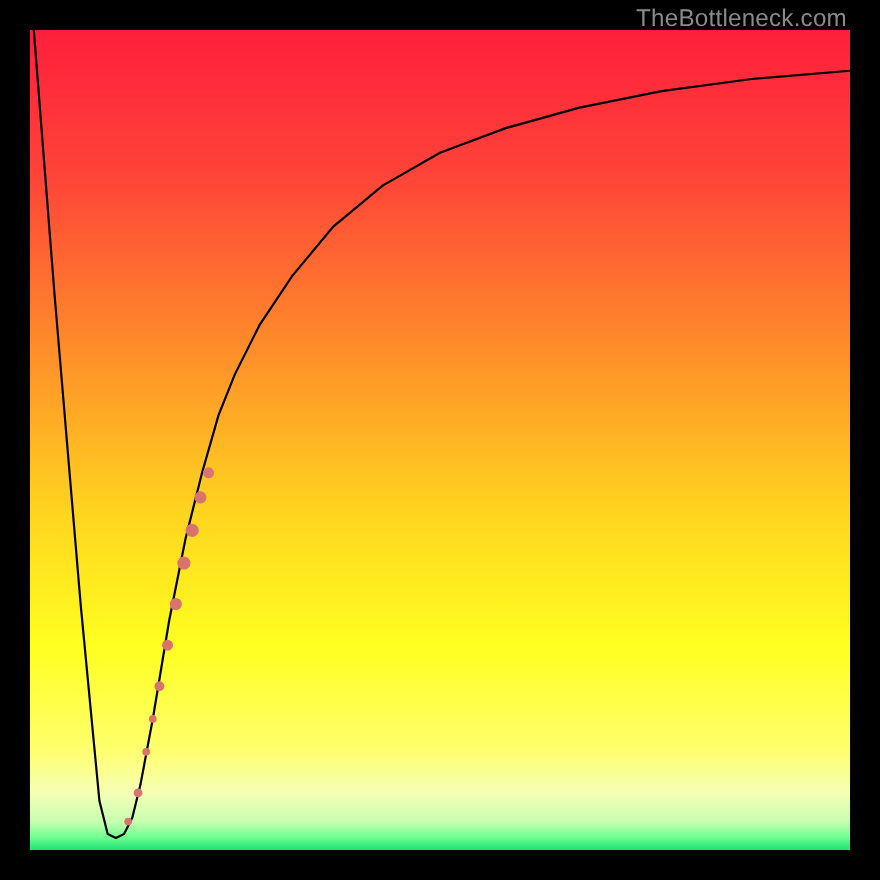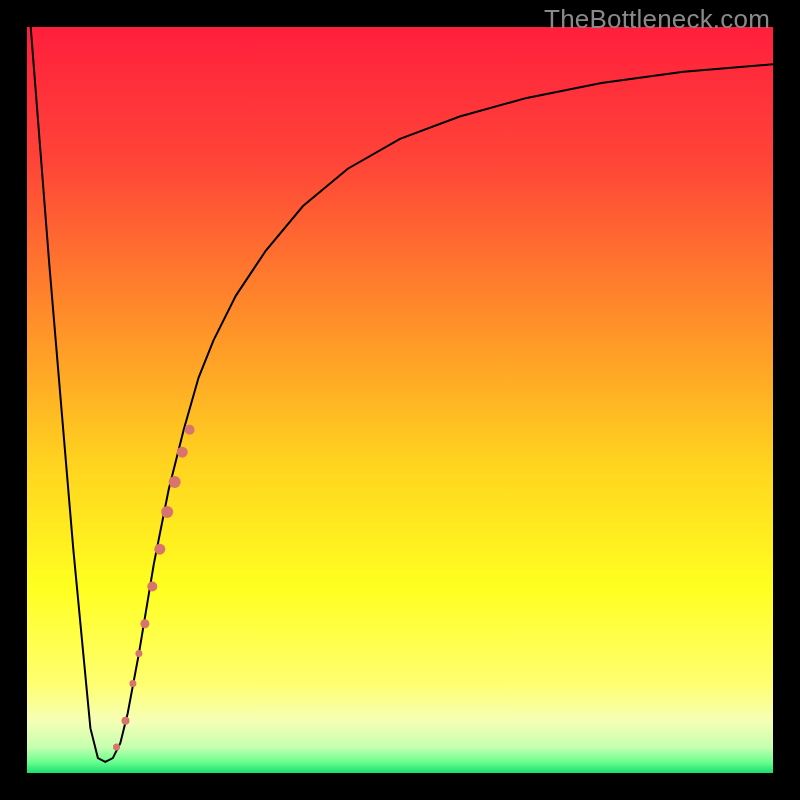--- a/index.html
+++ b/index.html
@@ -23,21 +23,21 @@
     top: 27px;
     width: 746px;
     height: 746px;
     overflow: hidden;
   }
   .watermark {
     position: absolute;
     top: 4px;
     right: 30px;
     color: #8a8a8a;
-    font-size: 26px;
+    font-size: 22px;
     letter-spacing: 0.2px;
     font-weight: 400;
   }
   svg { display: block; }
 </style>
 </head>
 <body>
 
 <div class="frame">
   <div class="plot-area">

